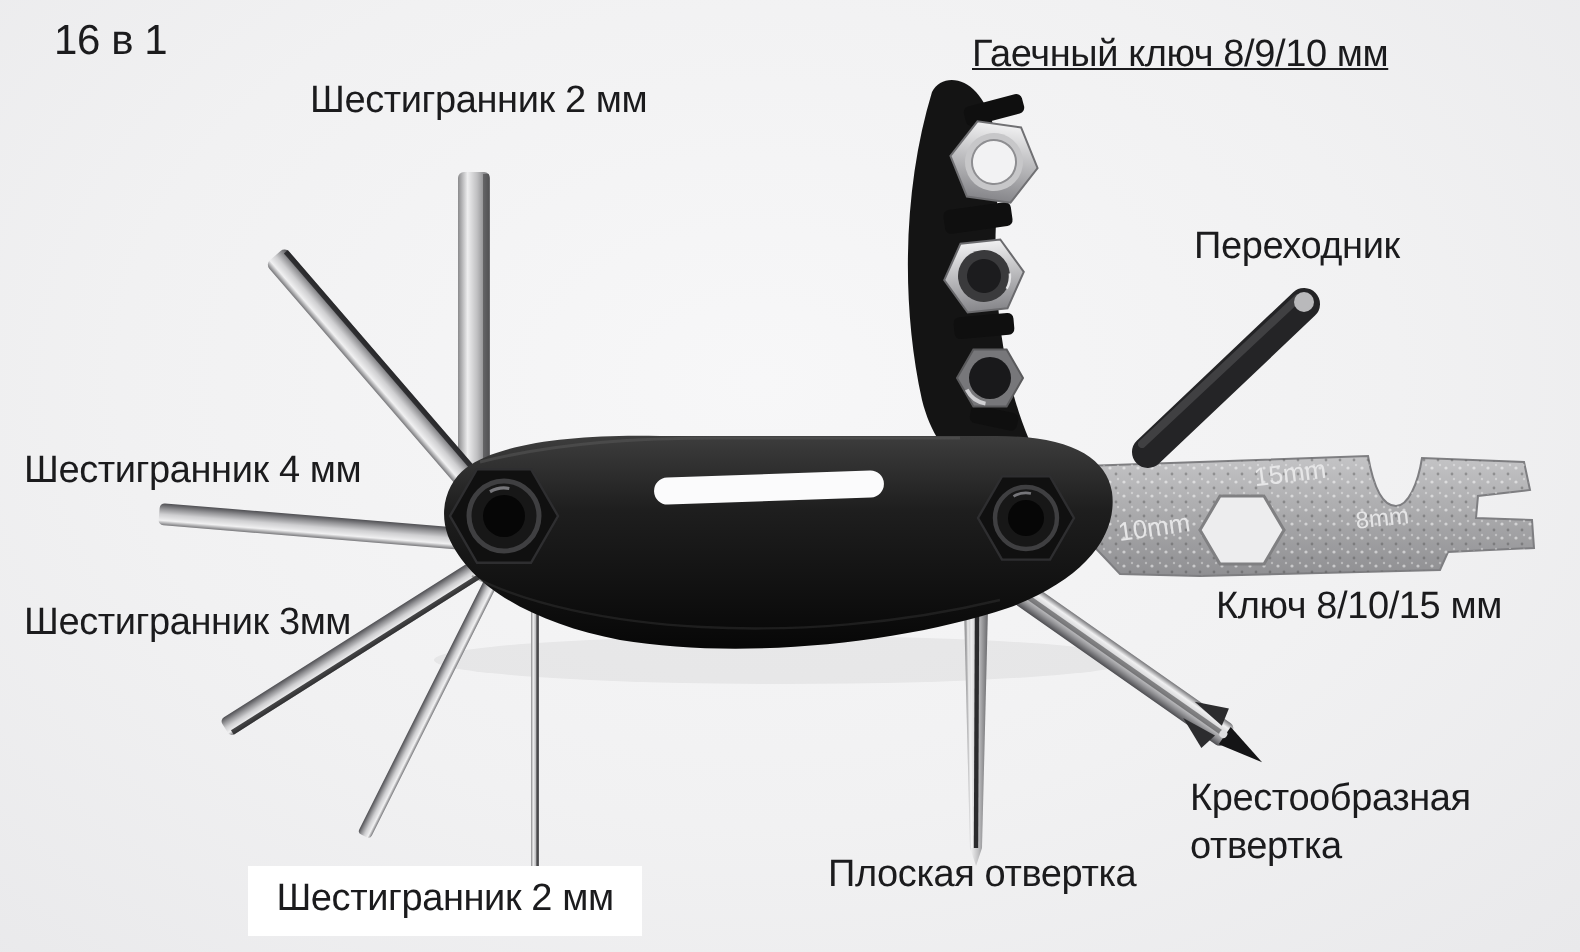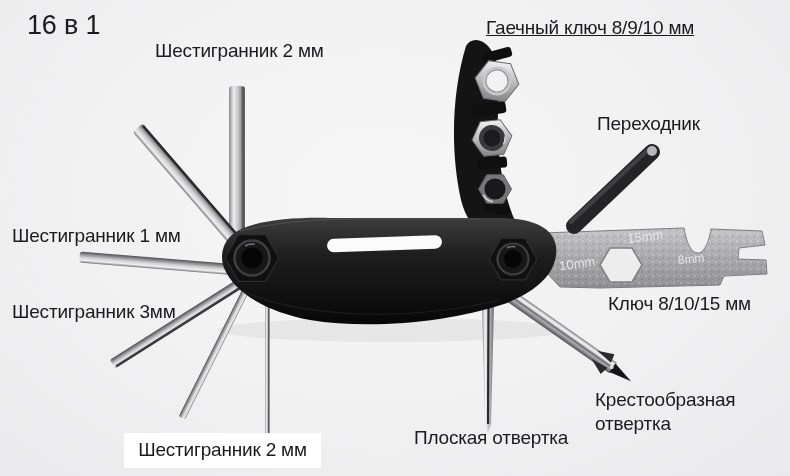--- a/index.html
+++ b/index.html
@@ -7,21 +7,21 @@
     position:relative;width:790px;height:476px;overflow:hidden;
     background:radial-gradient(ellipse at 48% 40%, #f7f7f8 0%, #f1f1f2 55%, #e9e9eb 100%);
     font-family:"Liberation Sans",sans-serif;
   }
   #toolsvg{position:absolute;left:0;top:0;}
   .label{
     position:absolute;font-size:19px;line-height:1.28;color:#1b1b1d;
     letter-spacing:-0.2px;white-space:nowrap;
   }
   .label.wrap{white-space:normal;}
-  .title{font-size:27px;}
+  .title{font-size:21px;}
   .boxed{
     background:#ffffff;text-align:left;white-space:nowrap;
     display:flex;align-items:center;justify-content:center;
   }
 </style>
 </head>
 <body>
 
 <div id="canvas">
 
@@ -174,21 +174,21 @@
 
   <div class="label title" style="left:27px;top:8px;">16 в 1</div>
 
   <div class="label" style="left:155px;top:39px;">Шестигранник 2 мм</div>
 
   <div class="label" style="left:486px;top:16px;text-decoration:underline;">Гаечный ключ 8/9/10 мм</div>
 
 
   <div class="label" style="left:597px;top:112px;">Переходник</div>
 
-  <div class="label" style="left:12px;top:224px;">Шестигранник 1 мм</div>
+  <div class="label" style="left:12px;top:224px;">Шестигранник 4 мм</div>
 
   <div class="label" style="left:12px;top:300px;">Шестигранник 3мм</div>
 
   <div class="label" style="left:608px;top:292px;">Ключ 8/10/15 мм</div>
 
 
   <div class="label boxed" style="left:124px;top:433px;width:197px;height:35px;">Шестигранник 2 мм</div>
 
   <div class="label wrap" style="left:595px;top:388px;width:168px;">Крестообразная отвертка</div>
 

